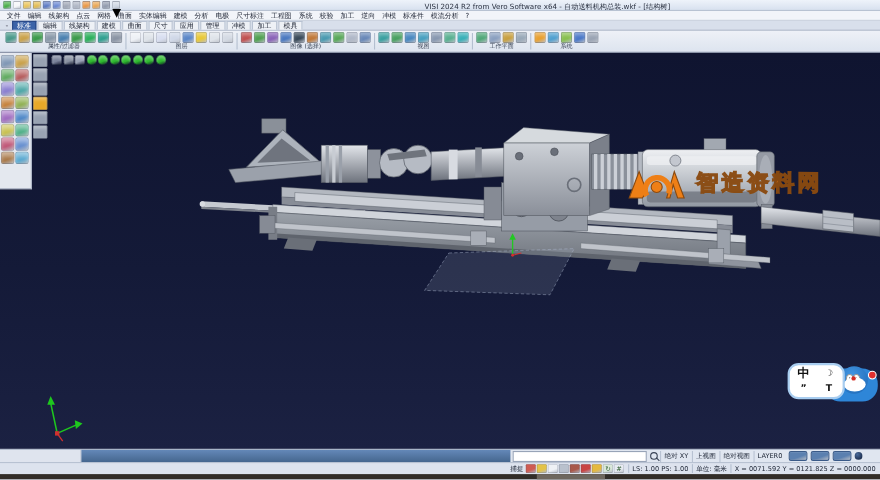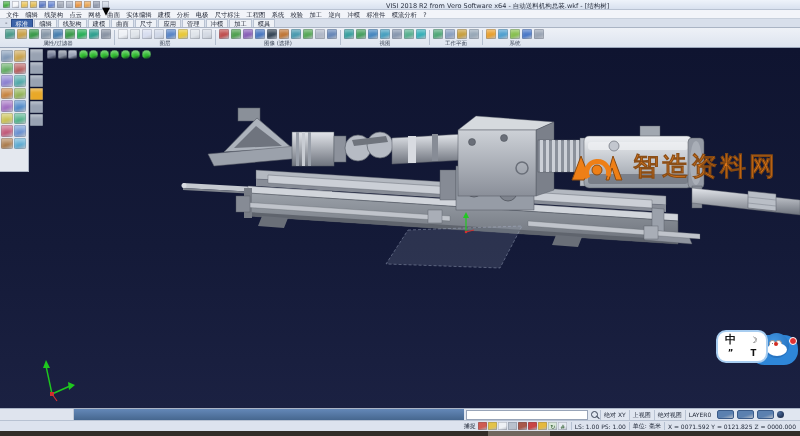--- a/index.html
+++ b/index.html
@@ -45,21 +45,21 @@
     border-right:1px solid #aab2c2;border-bottom:1px solid #aab2c2;display:flex;flex-wrap:wrap;
     align-content:flex-start;gap:1px;padding:2px 1px;box-sizing:border-box;}
   .lp-icon{width:12px;height:11.5px;border-radius:2px;
     box-shadow:inset 0 0 0 .5px rgba(70,80,100,.4), inset 0 4px 4px rgba(255,255,255,.45);}
   .vp-left-strip{position:absolute;left:30px;top:1px;width:14px;display:flex;flex-direction:column;gap:1px;}
   .ls-btn{width:13px;height:12px;border-radius:1px;background:#98a2b2;
     box-shadow:inset 0 0 0 .5px rgba(60,70,90,.6), inset 0 3px 3px rgba(255,255,255,.3);}
   .ls-btn.active{background:#e8a828;}
   
   .watermark{position:absolute;left:568px;top:100px;display:flex;align-items:center;gap:7px;}
-  .wm-text{font-size:26px;font-weight:normal;color:#ee7f16;-webkit-text-stroke:1.3px #8a4a10;
+  .wm-text{font-size:20px;font-weight:bold;color:#ee7f16;-webkit-text-stroke:1.3px #8a4a10;
     letter-spacing:3px;opacity:.96;white-space:nowrap;}
   
   .ime{position:absolute;left:716px;top:280px;width:82px;height:42px;}
   .ime-blob{position:absolute;right:0;top:7px;width:48px;height:30px;background:#2e86d8;border-radius:14px;}
   .ime-bubble{position:absolute;left:0;top:2px;width:52px;height:33px;background:#fff;
     border:2px solid #a8cdf0;border-radius:10px;box-sizing:border-box;display:grid;
     grid-template-columns:1fr 1fr;align-items:center;justify-items:center;padding:1px;}
   .ime-ch{font-size:11px;font-weight:bold;color:#111;line-height:10px;}
   .ime-small{font-size:8.5px;font-weight:bold;color:#111;line-height:9px;}
   .dora{position:absolute;right:9px;top:5px;width:25px;height:25px;border-radius:50%;
@@ -111,21 +111,21 @@
       <span class="qicon" style="background: linear-gradient(160deg, rgb(224, 184, 72) 60%, rgba(0, 0, 0, 0.18));"></span>
       <span class="qicon" style="background: linear-gradient(160deg, rgb(80, 112, 192) 60%, rgba(0, 0, 0, 0.18));"></span>
       <span class="qicon" style="background: linear-gradient(160deg, rgb(96, 128, 208) 60%, rgba(0, 0, 0, 0.18));"></span>
       <span class="qicon" style="background: linear-gradient(160deg, rgb(154, 162, 178) 60%, rgba(0, 0, 0, 0.18));"></span>
       <span class="qicon" style="background: linear-gradient(160deg, rgb(170, 178, 194) 60%, rgba(0, 0, 0, 0.18));"></span>
       <span class="qicon" style="background: linear-gradient(160deg, rgb(232, 144, 56) 60%, rgba(0, 0, 0, 0.18));"></span>
       <span class="qicon" style="background: linear-gradient(160deg, rgb(232, 160, 72) 60%, rgba(0, 0, 0, 0.18));"></span>
       <span class="qicon" style="background: linear-gradient(160deg, rgb(138, 148, 168) 60%, rgba(0, 0, 0, 0.18));"></span>
       <span class="qicon" style="background: linear-gradient(160deg, rgb(204, 213, 226) 60%, rgba(0, 0, 0, 0.18));">▾</span>
     </span>
-  <span class="title-text">VISI 2018 R2 from Vero Software x64 - 自动送料机构总装.wkf - [结构树]</span>
+  <span class="title-text">VISI 2024 R2 from Vero Software x64 - 自动送料机构总装.wkf - [结构树]</span>
 </div>
 
 <div class="menubar">
     <span class="menu-item">文件</span>
     <span class="menu-item">编辑</span>
     <span class="menu-item">线架构</span>
     <span class="menu-item">点云</span>
     <span class="menu-item">网格</span>
     <span class="menu-item">曲面</span>
     <span class="menu-item">实体编辑</span>

